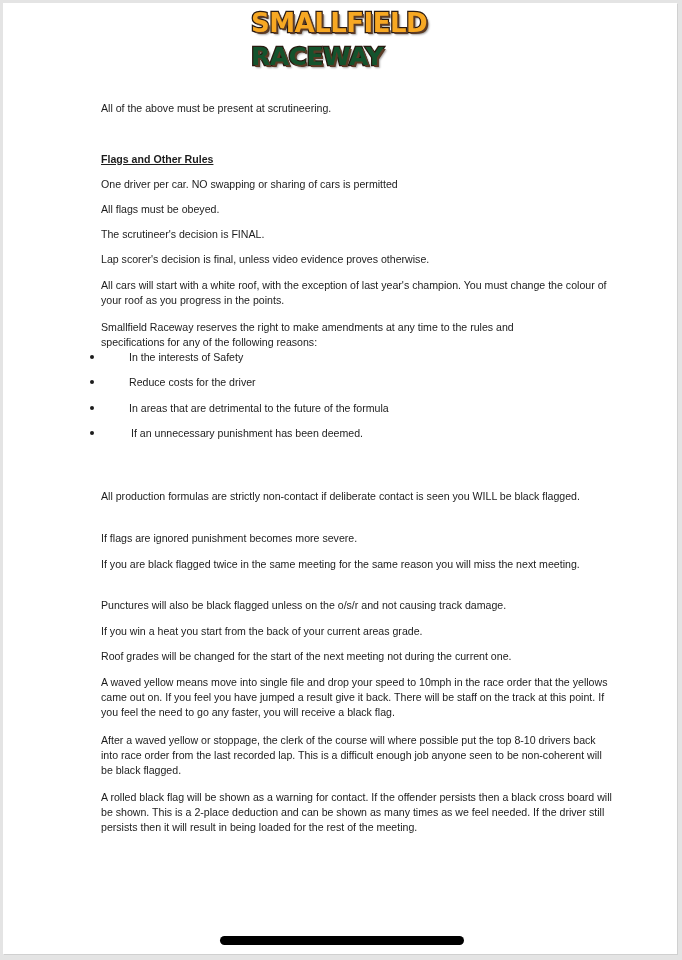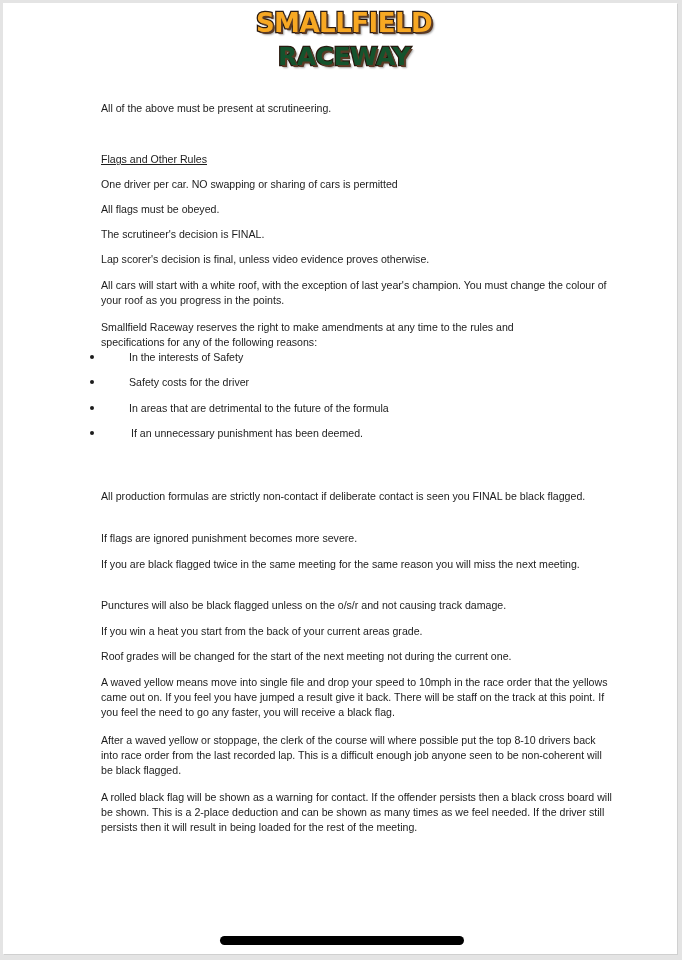--- a/index.html
+++ b/index.html
@@ -9,41 +9,40 @@
     font-family: "Liberation Sans", sans-serif;
     position: relative;
   }
   .page {
     position: absolute; left: 3px; top: 3px; width: 674px; height: 951px;
     background: #ffffff;
     box-shadow: 1px 1px 0 #d0d0d0;
   }
   .logo {
     position: absolute; left: 248px; top: 4px; width: 186px; height: 72px;
-    text-align: center;
   }
   .logo-line {
     display: block;
     font-family: "DejaVu Sans", sans-serif;
     font-weight: bold;
     font-size: 26px;
     line-height: 33px;
     letter-spacing: -0.5px;
     -webkit-text-stroke: 2.5px #2a1a10;
     paint-order: stroke fill;
     text-shadow: 2px 2px 0 #5a3a25, 3px 3px 2px rgba(0,0,0,0.35);
   }
   .logo-top { color: #f7a823; }
   .logo-bottom { color: #14532d; font-size: 25px; }
   .content {
     position: absolute; left: 86px; top: 80px; width: 530px;
     font-size: 10.6px; color: #1c1c1c; line-height: 15px;
   }
   .para { position: absolute; left: 0; width: 530px; margin: 12px; }
-  .heading { font-weight: normal; text-decoration: underline; }
+  .heading { font-weight: bold; text-decoration: underline; }
   .bullet-row { position: absolute; left: 0; width: 530px; }
   .bullet-dot {
     position: absolute; left: 1px; top: 5px; width: 4px; height: 4px;
     border-radius: 50%; background: #1c1c1c;
   }
   .bullet-text { position: absolute; left: 40px; white-space: nowrap; text-align: right; }
   .bullet-text.indent-more { left: 42px; }
   .home-indicator {
     position: absolute; left: 220px; top: 936px; width: 244px; height: 9px;
     background: #000; border-radius: 5px;
@@ -69,32 +68,32 @@
     <p class="para" style="top:157px">Lap scorer's decision is final, unless video evidence proves otherwise.</p>
     <p class="para" style="top:183px; width:510px">All cars will start with a white roof, with the exception of last year's champion. You must change the colour of your roof as you progress in the points.</p>
     <p class="para" style="top:225px; width:470px">Smallfield Raceway reserves the right to make amendments at any time to the rules and specifications for any of the following reasons:</p>
 
     <div class="bullet-row" style="top:267px">
       <span class="bullet-dot"></span>
       <span class="bullet-text">In the interests of Safety</span>
     </div>
     <div class="bullet-row" style="top:292px">
       <span class="bullet-dot"></span>
-      <span class="bullet-text">Safety costs for the driver</span>
+      <span class="bullet-text">Reduce costs for the driver</span>
     </div>
     <div class="bullet-row" style="top:318px">
       <span class="bullet-dot"></span>
       <span class="bullet-text">In areas that are detrimental to the future of the formula</span>
     </div>
     <div class="bullet-row" style="top:343px">
       <span class="bullet-dot"></span>
       <span class="bullet-text indent-more">If an unnecessary punishment has been deemed.</span>
     </div>
 
-    <p class="para" style="top:394px; width:490px">All production formulas are strictly non-contact if deliberate contact is seen you FINAL be black flagged.</p>
+    <p class="para" style="top:394px; width:490px">All production formulas are strictly non-contact if deliberate contact is seen you WILL be black flagged.</p>
     <p class="para" style="top:436px">If flags are ignored punishment becomes more severe.</p>
     <p class="para" style="top:462px; width:480px">If you are black flagged twice in the same meeting for the same reason you will miss the next meeting.</p>
     <p class="para" style="top:503px">Punctures will also be black flagged unless on the o/s/r and not causing track damage.</p>
     <p class="para" style="top:529px">If you win a heat you start from the back of your current areas grade.</p>
     <p class="para" style="top:554px">Roof grades will be changed for the start of the next meeting not during the current one.</p>
     <p class="para" style="top:580px; width:515px">A waved yellow means move into single file and drop your speed to 10mph in the race order that the yellows came out on. If you feel you have jumped a result give it back. There will be staff on the track at this point. If you feel the need to go any faster, you will receive a black flag.</p>
     <p class="para" style="top:638px; width:505px">After a waved yellow or stoppage, the clerk of the course will where possible put the top 8-10 drivers back into race order from the last recorded lap. This is a difficult enough job anyone seen to be non-coherent will be black flagged.</p>
     <p class="para" style="top:695px; width:520px">A rolled black flag will be shown as a warning for contact. If the offender persists then a black cross board will be shown. This is a 2-place deduction and can be shown as many times as we feel needed. If the driver still persists then it will result in being loaded for the rest of the meeting.</p>
   </div>
 </div>

